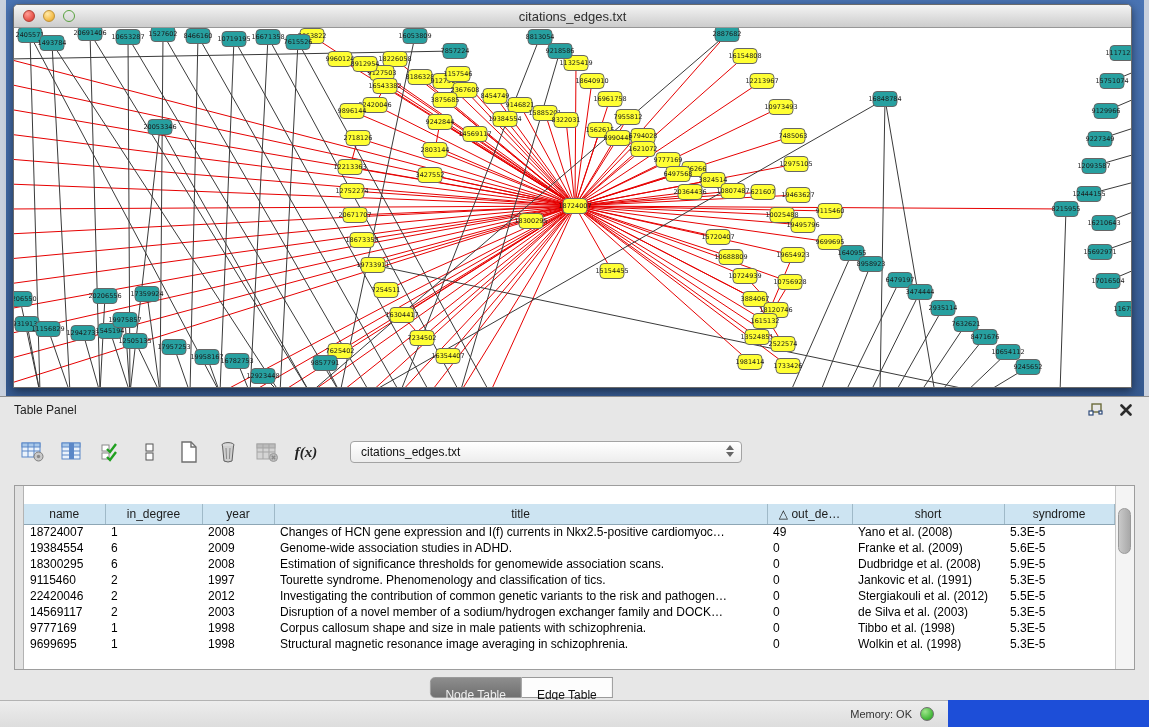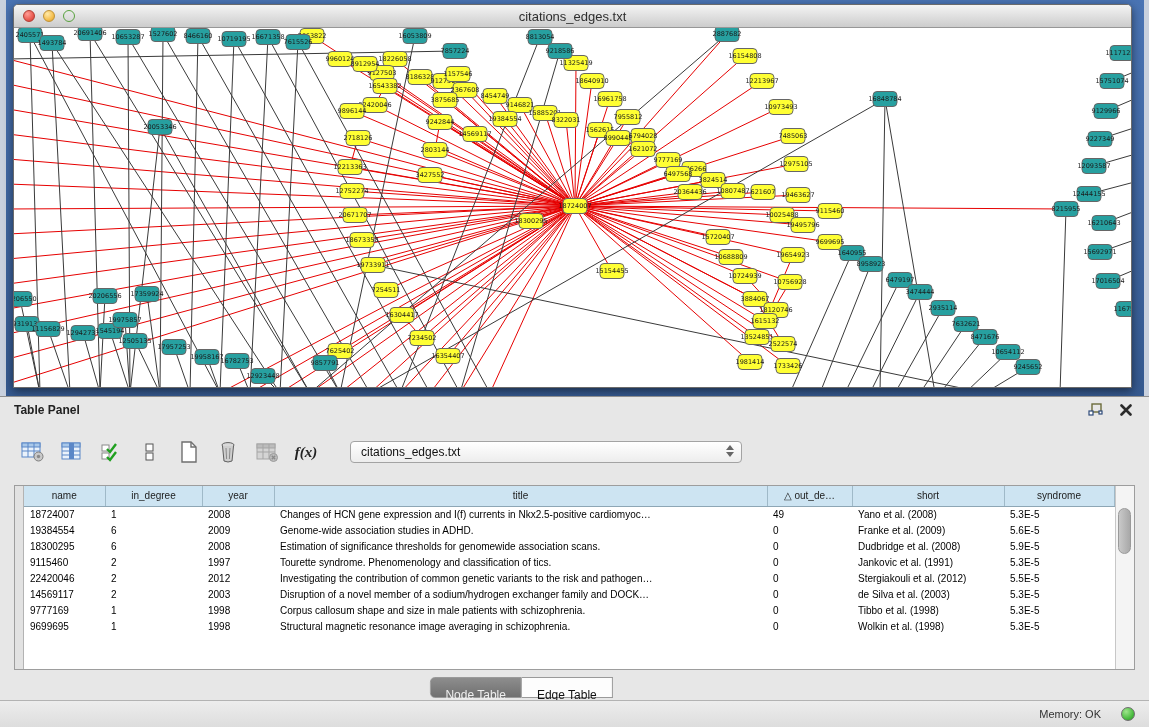--- a/index.html
+++ b/index.html
@@ -25,21 +25,21 @@
   .tl.red{background:radial-gradient(circle at 35% 30%,#ff9d96,#ea5b51 60%,#c33a30);border:1px solid #b23c33;}
   .tl.yel{background:radial-gradient(circle at 35% 30%,#ffe9a8,#f5bf4f 60%,#d69a2d);border:1px solid #c09337;}
   .tl.grn{background:radial-gradient(circle at 35% 30%,#c4f2b2,#6fc857 60%,#4da139;border:1px solid #59a23f);border:1px solid #59a23f;}
   .net-canvas{position:relative;width:1117px;height:359px;background:#ffffff;overflow:hidden;}
   .net-canvas svg{display:block;}
 
   
   .table-panel{position:absolute;left:0;top:396px;width:1149px;height:304px;
     background:#e7e7e7;border-top:1px solid #8f8f8f;}
   .panel-header{position:relative;height:26px;display:flex;align-items:center;
-    padding:0 12px 0 14px;font-size:12px;color:#222;font-weight:bold;}
+    padding:0 12px 0 14px;font-size:12px;color:#222;}
   .panel-header .spacer{flex:1;}
   .panel-icon{display:inline-flex;align-items:center;justify-content:center;
     width:22px;height:18px;margin-left:8px;cursor:default;}
 
   .toolbar{position:absolute;left:0;top:32px;height:46px;display:flex;align-items:center;
     padding-left:20px;gap:13px;}
   .tb-icon{display:inline-flex;align-items:center;justify-content:center;width:26px;height:26px;}
   .fx-label{font-family:"Liberation Serif",serif;font-style:italic;font-weight:bold;
     font-size:15px;color:#222;padding:0 2px;}
   .combo{position:relative;margin-left:18px;width:392px;height:22px;
@@ -47,41 +47,41 @@
     font-size:12px;line-height:20px;padding:0 26px 0 10px;color:#111;}
   .combo .arrows{position:absolute;right:7px;top:3px;display:flex;flex-direction:column;gap:2px;}
   .combo .arrows i{display:block;width:0;height:0;border-left:4px solid transparent;border-right:4px solid transparent;}
   .combo .arrows i.up{border-bottom:5px solid #666;}
   .combo .arrows i.down{border-top:5px solid #666;}
 
   .table-wrap{position:absolute;left:14px;top:88px;width:1121px;height:185px;
     background:#fff;border:1px solid #9d9d9d;display:flex;}
   .gutter{width:9px;background:#e2e2e2;border-right:1px solid #b3b3b3;}
   .grid{flex:1;overflow:hidden;}
-  table.data{border-collapse:collapse;table-layout:fixed;width:1090px;font-size:10px;}
+  table.data{border-collapse:collapse;table-layout:fixed;width:1090px;font-size:12px;margin-top:18px;}
   table.data th{height:20px;background:#cde4f2;border-right:1px solid #9fb9c8;
     border-bottom:1px solid #8da6b5;font-weight:normal;text-align:center;
     overflow:hidden;white-space:nowrap;padding:0 4px;color:#1c1c1c;}
   table.data td{height:16px;padding:0 6px;overflow:hidden;white-space:nowrap;
     text-overflow:clip;color:#000;}
   .vscroll{width:19px;background:#f4f4f4;border-left:1px solid #c7c7c7;position:relative;}
   .vthumb{position:absolute;left:2px;top:22px;width:13px;height:46px;border-radius:7px;
     background:linear-gradient(90deg,#c9c9c9,#a8a8a8);border:1px solid #9a9a9a;}
 
   .tabs{position:absolute;top:280px;left:50%;transform:translateX(-50%);display:flex;}
   .tab{height:21px;line-height:19px;padding:8px 15px;font-size:12px;background:#fdfdfd;
     border:1px solid #9a9a9a;border-left:none;color:#111;}
   .tab:first-child{border-left:1px solid #9a9a9a;border-radius:5px 0 0 5px;}
   .tab:last-child{border-radius:0 5px 5px 0;margin-top:48px;}
   .tab.active{background:linear-gradient(#8d8d8d,#707070);color:#efefef;}
 
   
-  .status-bar{position:absolute;left:0;bottom:0;width:1149px;height:27px;
+  .status-bar{position:absolute;left:0;bottom:0;width:948px;height:27px;
     background:linear-gradient(#ededed,#dddddd);border-top:1px solid #b3b3b3;
-    display:flex;align-items:center;justify-content:flex-end;padding-right:14px;gap:20px;
+    display:flex;align-items:center;justify-content:flex-end;padding-right:14px;gap:8px;
     font-size:11px;color:#333;}
   .mem-dot{width:14px;height:14px;border-radius:50%;
     background:radial-gradient(circle at 35% 30%,#9fe58c,#46b93c 65%,#2f8c2a);
     border:1px solid #6e6e6e;}
 </style>
 </head>
 <body>
 
 <div class="screen">
 

